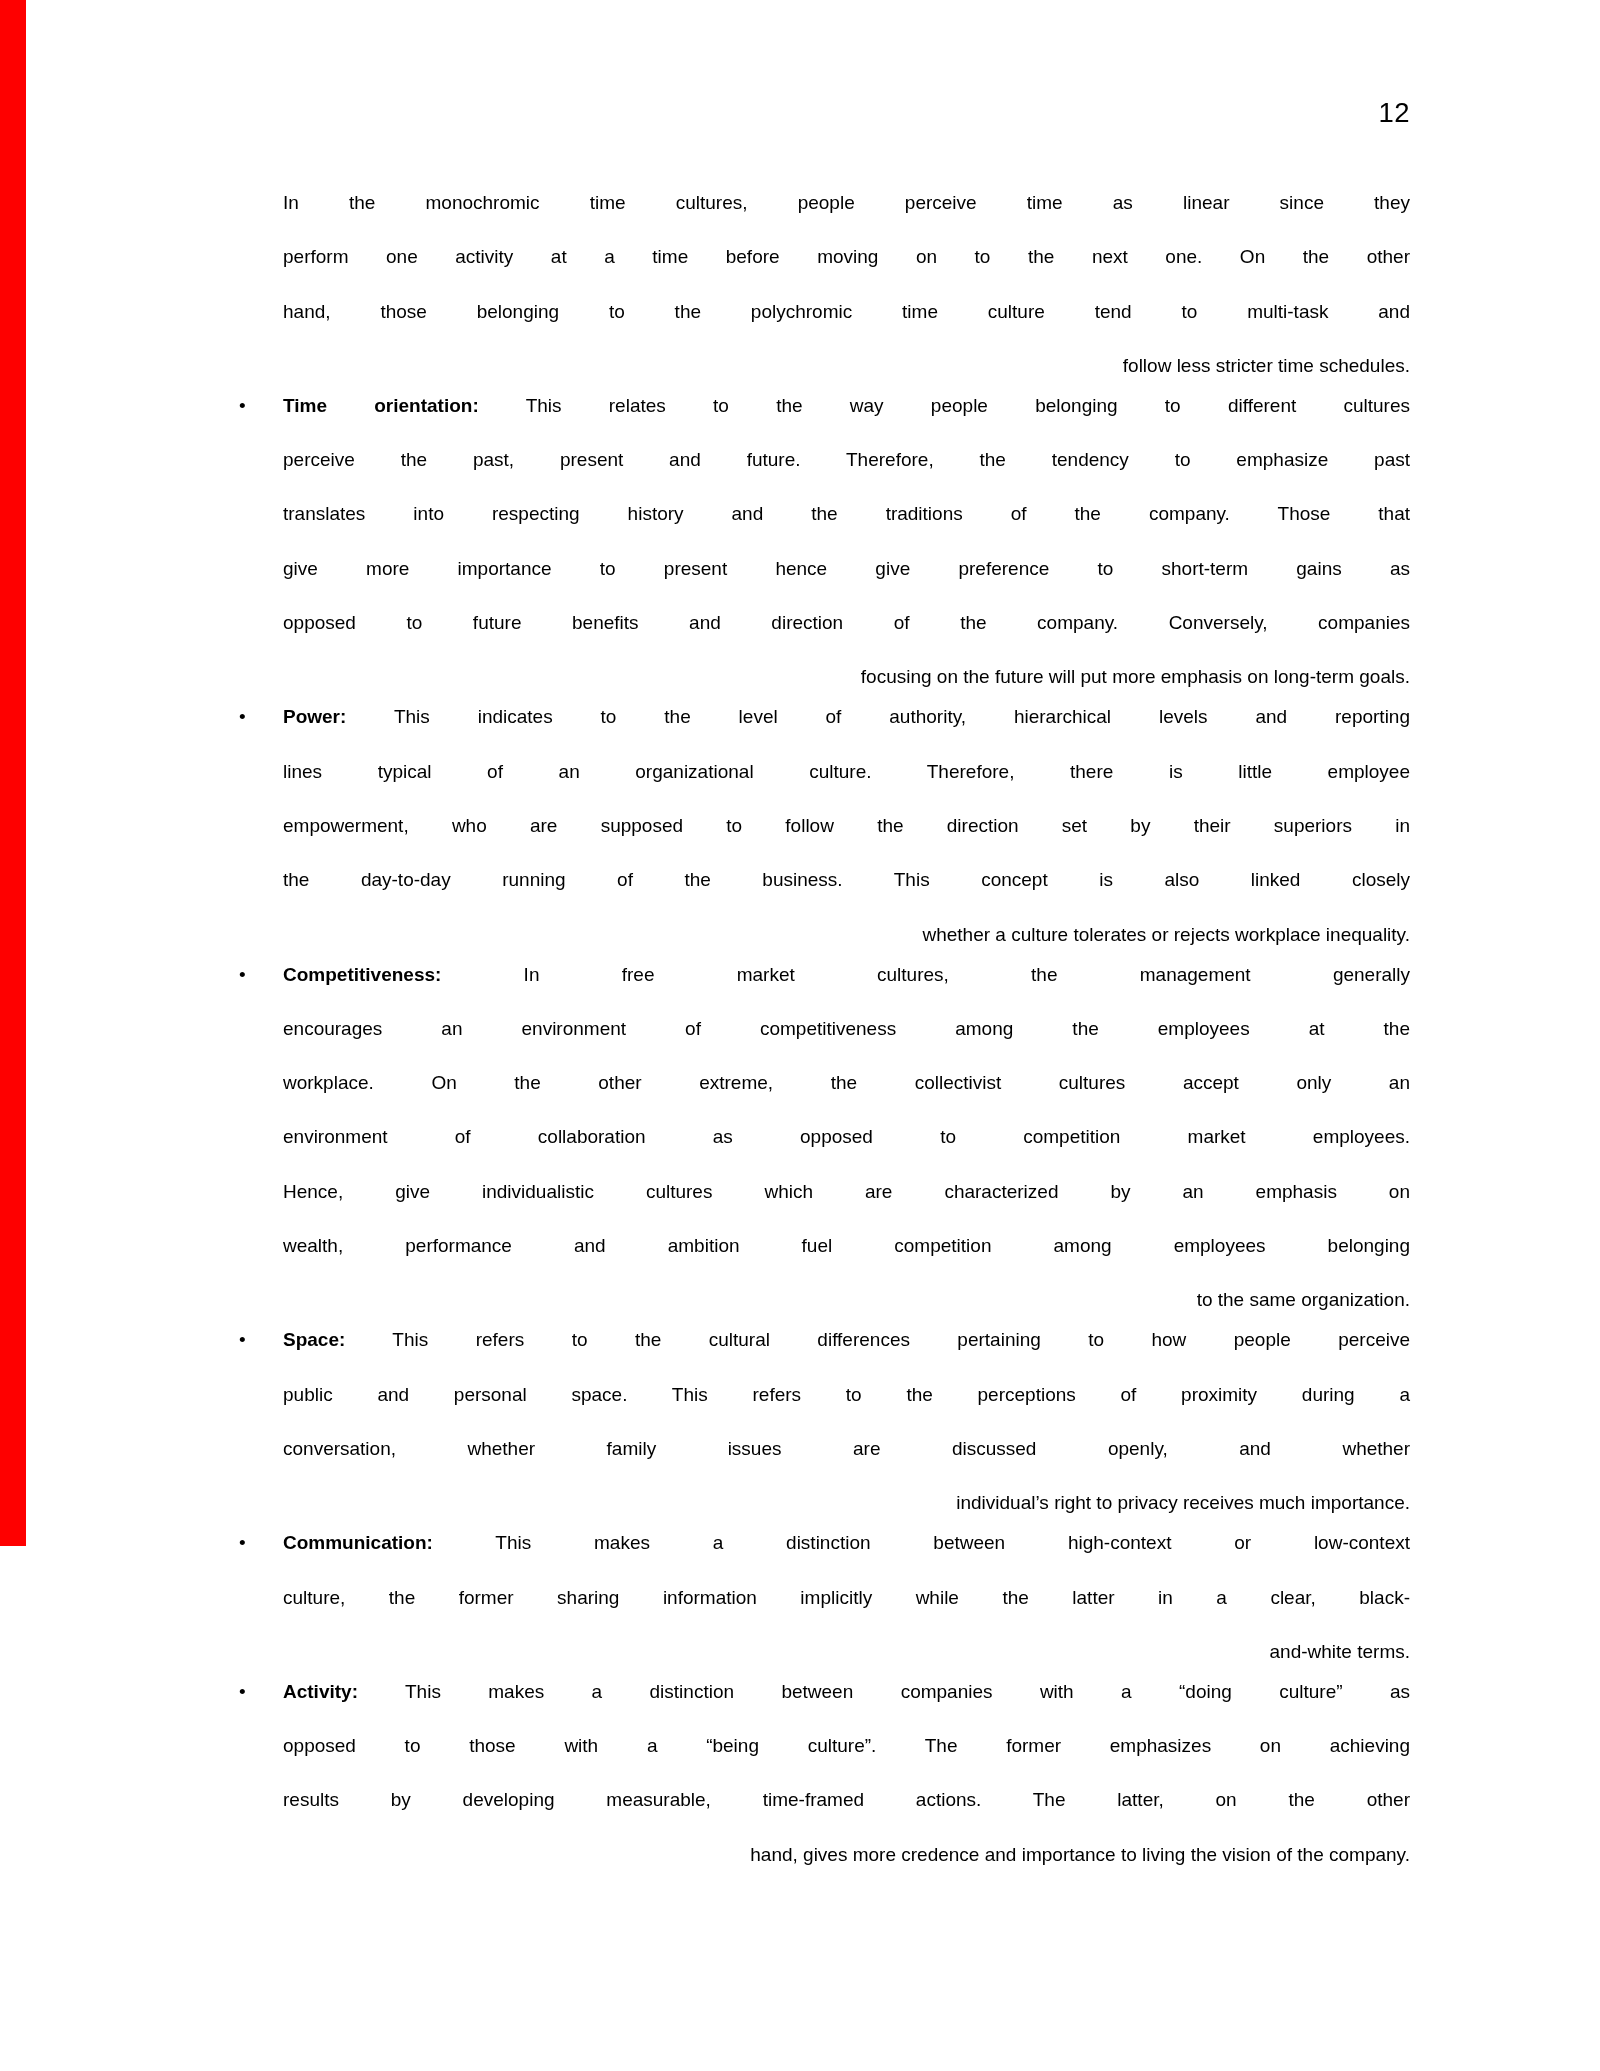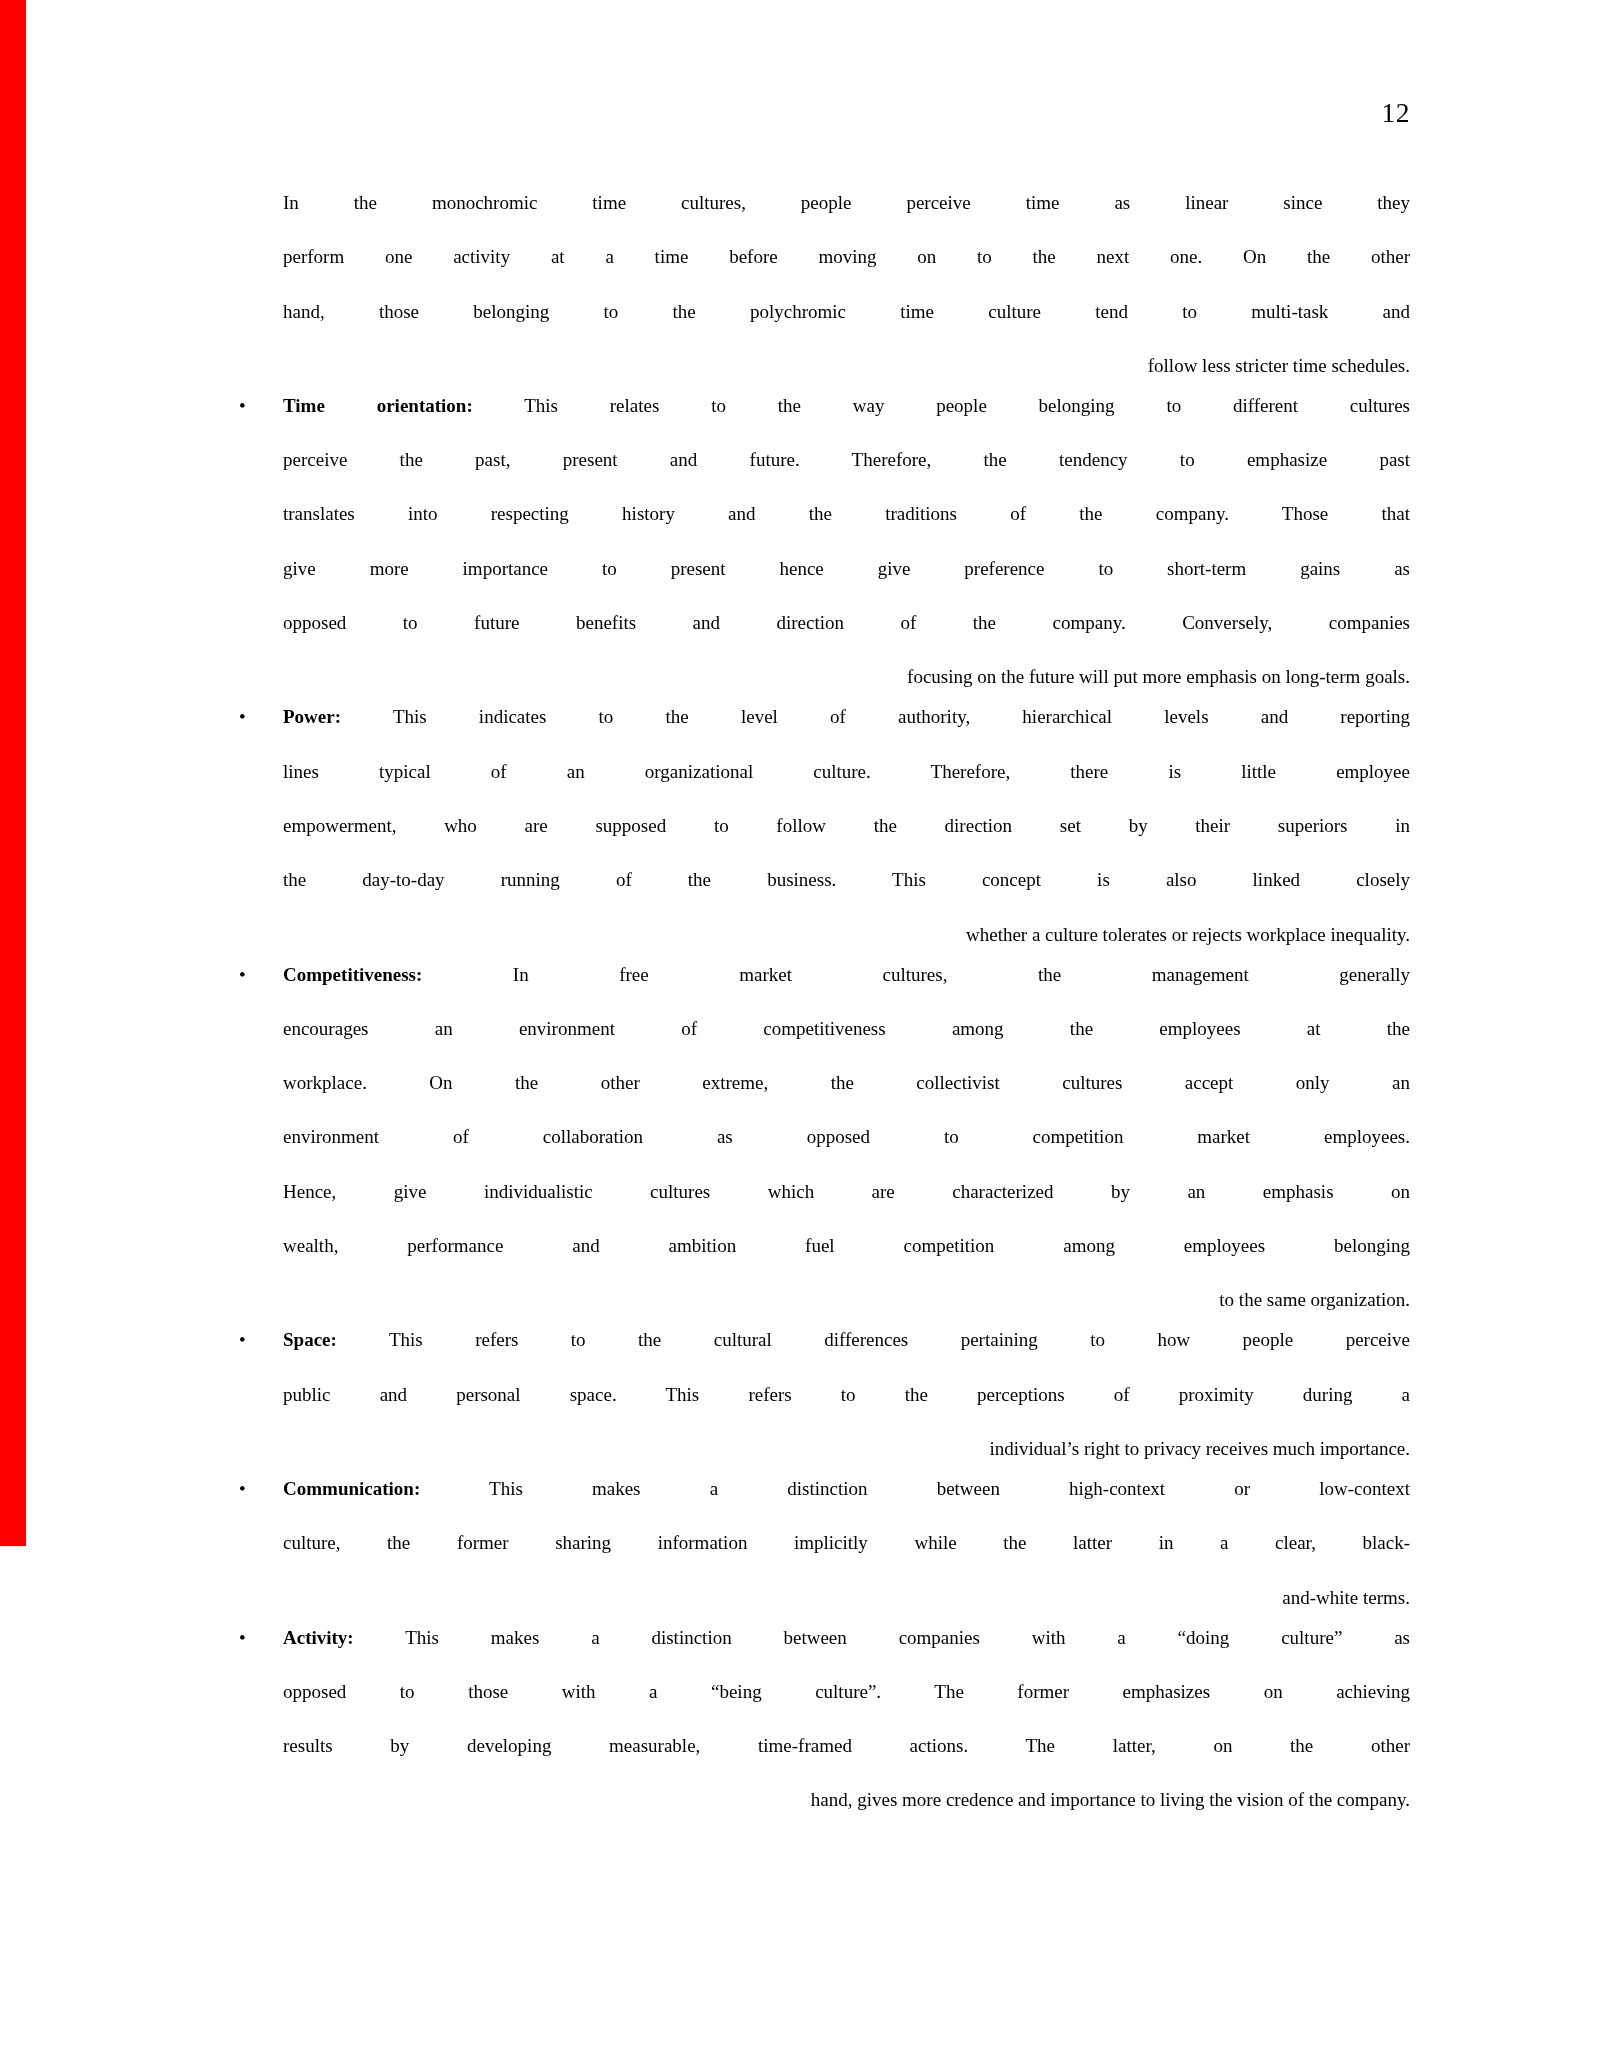--- a/index.html
+++ b/index.html
@@ -1,21 +1,21 @@
 <!DOCTYPE html>
 <html><head>
 <meta charset="utf-8">
 <style>
   html, body { margin: 0; padding: 0; background: #ffffff; }
   .page {
     position: relative;
     width: 1560px;
     height: 2071px;
     background: #ffffff;
-    font-family: Liberation Serif, serif;
+    font-family: Liberation Sans, sans-serif;
     color: #000000;
     overflow: hidden;
   }
   .stripe {
     position: absolute;
     left: 0;
     top: 0;
     width: 26px;
     height: 1546px;
     background: #fe0000;
@@ -85,20 +85,21 @@
         <div class="line just">encourages an environment of competitiveness among the employees at the</div>
         <div class="line just">workplace. On the other extreme, the collectivist cultures accept only an</div>
         <div class="line just">environment of collaboration as opposed to competition market employees.</div>
         <div class="line just">Hence, give individualistic cultures which are characterized by an emphasis on</div>
         <div class="line just">wealth, performance and ambition fuel competition among employees belonging</div>
         <div class="line last">to the same organization.</div>
       </div>
       <div class="block">
         <div class="line just"><span class="bullet-marker">•</span><b class="lead">Space:</b> This refers to the cultural differences pertaining to how people perceive</div>
         <div class="line just">public and personal space. This refers to the perceptions of proximity during a</div>
+        <div class="line just">conversation, whether family issues are discussed openly, and whether</div>
         <div class="line last">individual’s right to privacy receives much importance.</div>
       </div>
       <div class="block">
         <div class="line just"><span class="bullet-marker">•</span><b class="lead">Communication:</b> This makes a distinction between high-context or low-context</div>
         <div class="line just">culture, the former sharing information implicitly while the latter in a clear, black-</div>
         <div class="line last">and-white terms.</div>
       </div>
       <div class="block">
         <div class="line just"><span class="bullet-marker">•</span><b class="lead">Activity:</b> This makes a distinction between companies with a “doing culture” as</div>
         <div class="line just">opposed to those with a “being culture”. The former emphasizes on achieving</div>

